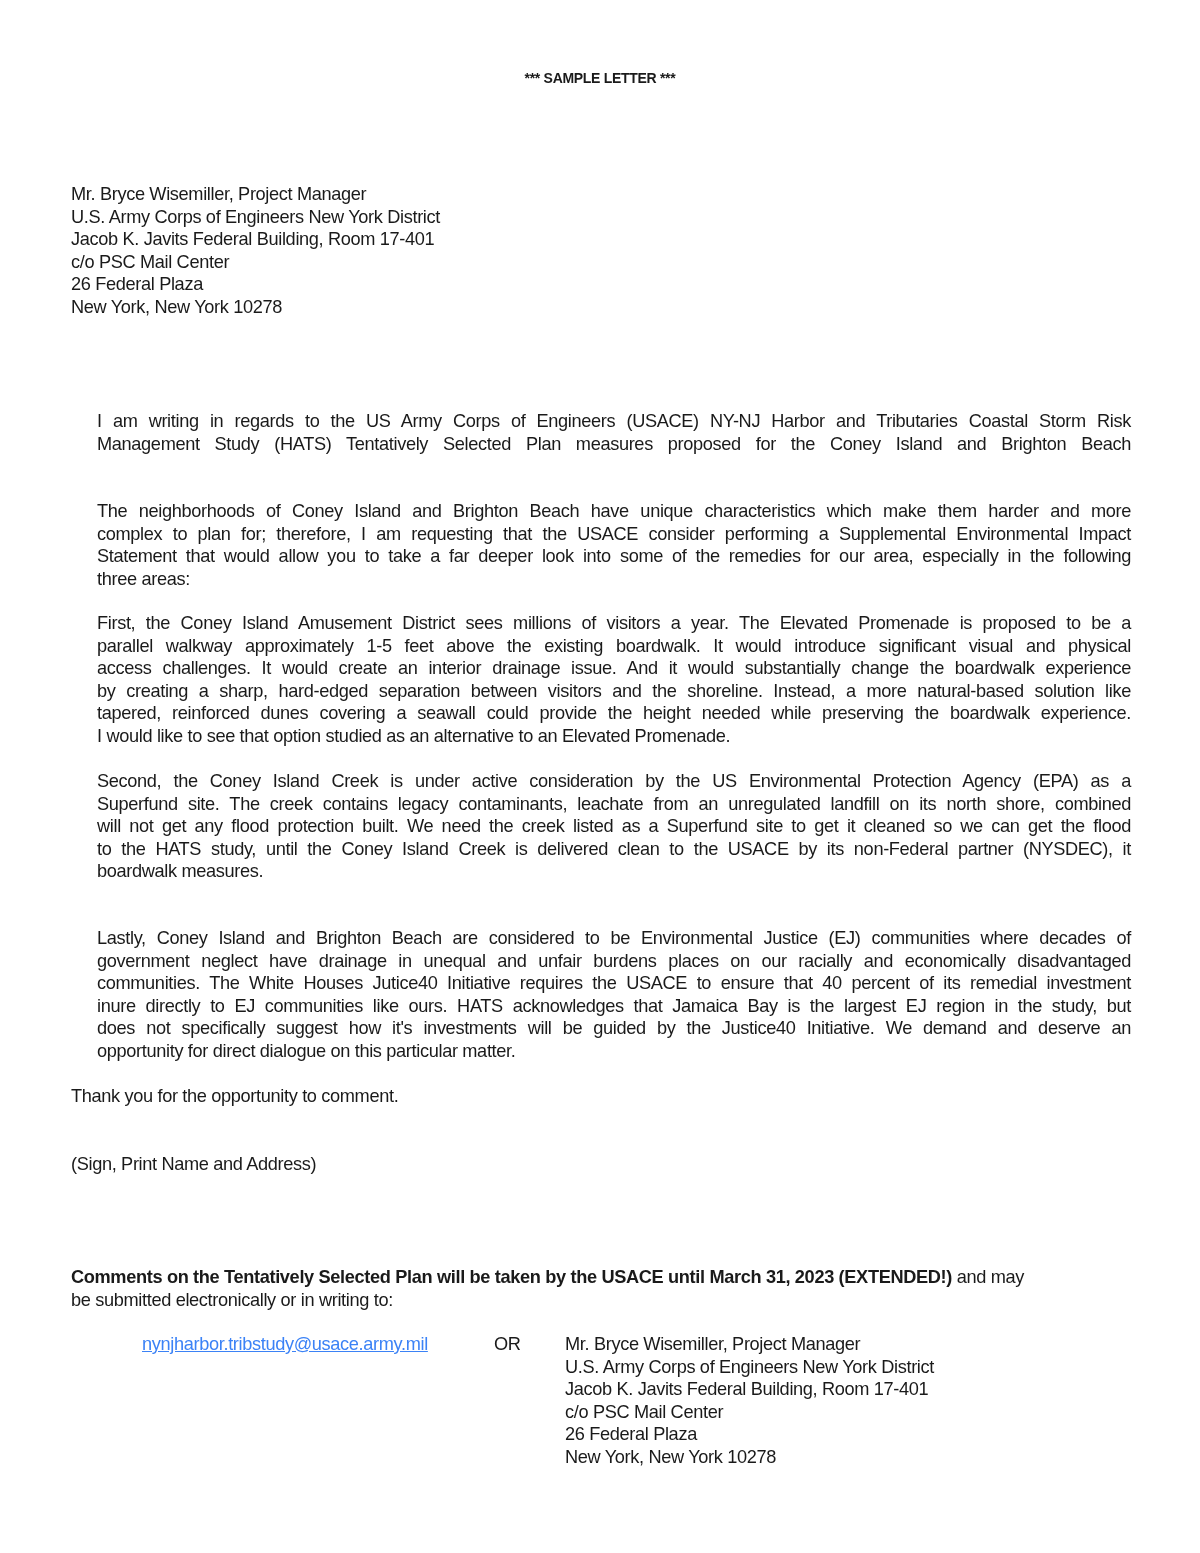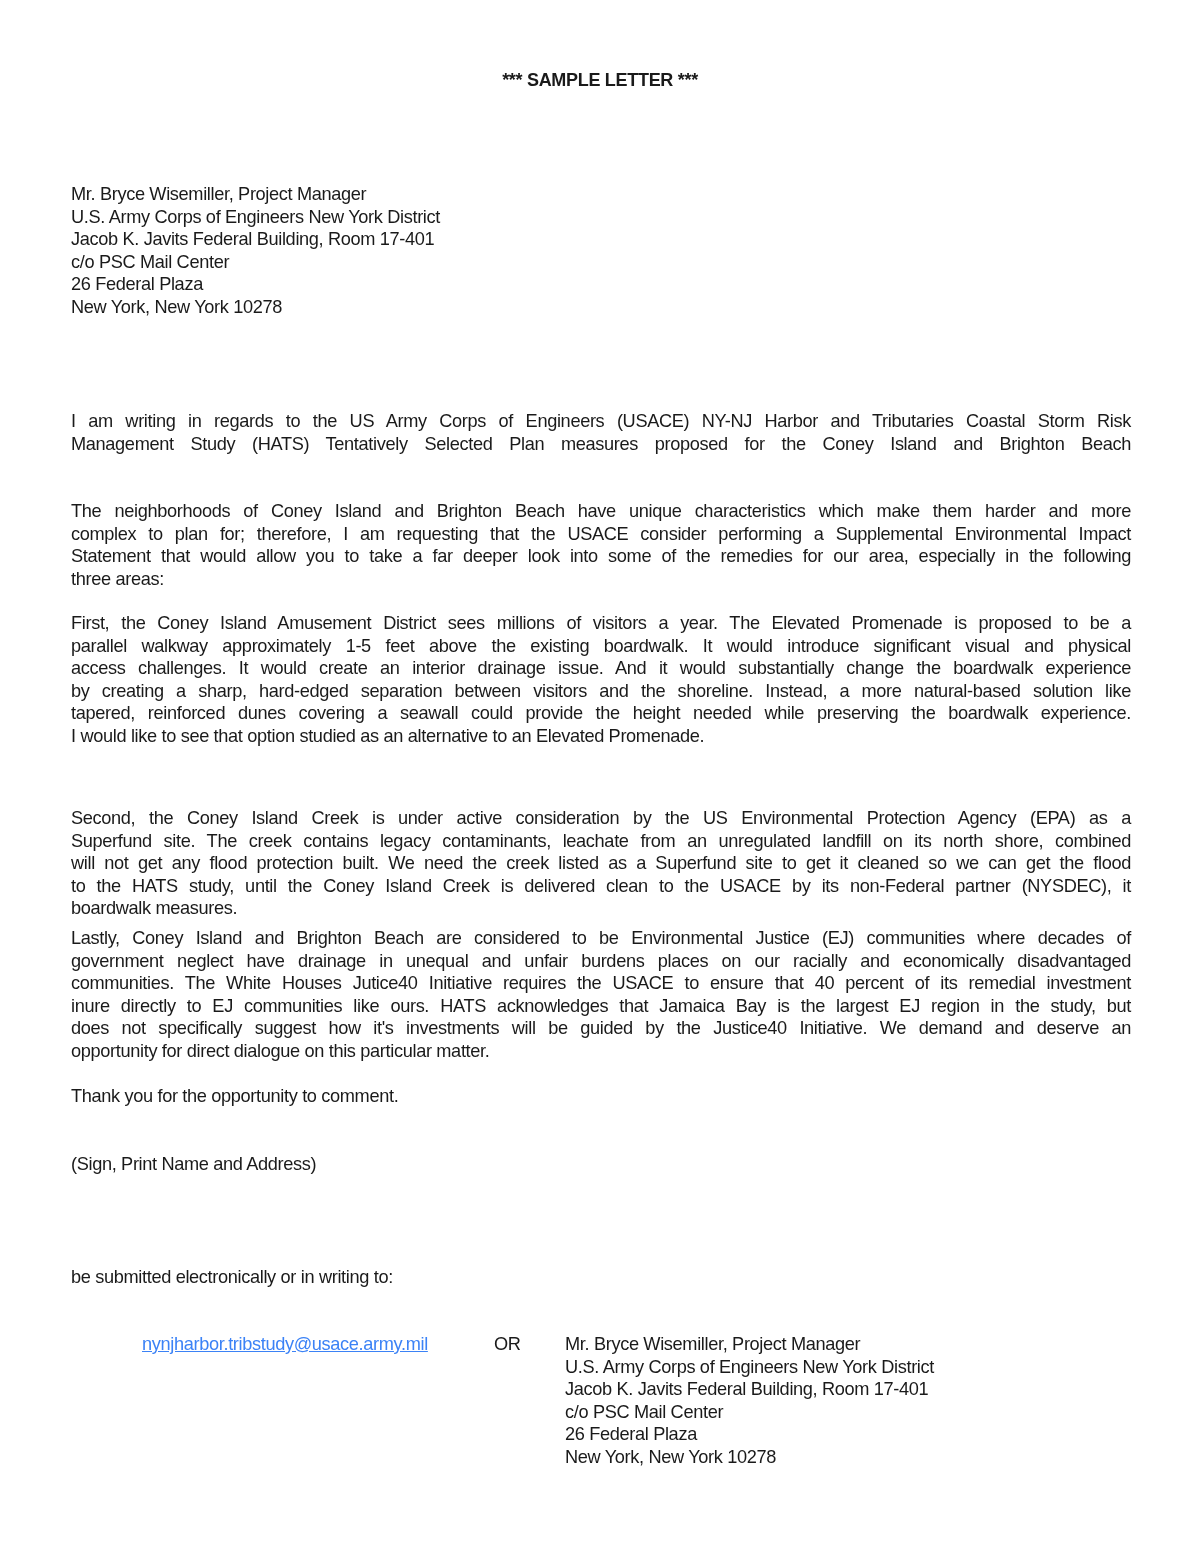--- a/index.html
+++ b/index.html
@@ -21,37 +21,37 @@
       width: 1200px;
       height: 1553px;
     }
     .title {
       position: absolute;
       top: 70px;
       left: 0;
       width: 1200px;
       text-align: center;
       font-weight: bold;
-      font-size: 18px;
+      font-size: 14px;
       letter-spacing: -0.3px;
     }
     .block {
       position: absolute;
       left: 71px;
       width: 1060px;
       font-size: 18.2px;
       line-height: 22.5px;
       letter-spacing: -0.35px;
     }
     .line { display: block; white-space: nowrap; }
     .para {
       text-align: justify;
       text-align-last: left;
     }
-    .para .line { white-space: normal; text-align: justify; text-align-last: justify; }
+    .para .line { white-space: normal; text-align: justify; text-align-last: justify; margin-left: 26px; }
     .para .line.last { text-align-last: left; }
     .bold { font-weight: bold; }
     .link {
       color: #3b82f6;
       text-decoration: underline;
       cursor: pointer;
     }
     .footer-row {
       position: absolute;
       top: 1333px;
@@ -96,21 +96,21 @@
 
   <div class="block para" style="top:612px;">
     <span class="line">First, the Coney Island Amusement District sees millions of visitors a year. The Elevated Promenade is proposed to be a</span>
     <span class="line">parallel walkway approximately 1-5 feet above the existing boardwalk. It would introduce significant visual and physical</span>
     <span class="line">access challenges. It would create an interior drainage issue. And it would substantially change the boardwalk experience</span>
     <span class="line">by creating a sharp, hard-edged separation between visitors and the shoreline. Instead, a more natural-based solution like</span>
     <span class="line">tapered, reinforced dunes covering a seawall could provide the height needed while preserving the boardwalk experience.</span>
     <span class="line last">I would like to see that option studied as an alternative to an Elevated Promenade.</span>
   </div>
 
-  <div class="block para" style="top:807px;">
+  <div class="block para" style="top:770px;">
     <span class="line">Second, the Coney Island Creek is under active consideration by the US Environmental Protection Agency (EPA) as a</span>
     <span class="line">Superfund site. The creek contains legacy contaminants, leachate from an unregulated landfill on its north shore, combined</span>
     <span class="line">will not get any flood protection built. We need the creek listed as a Superfund site to get it cleaned so we can get the flood</span>
     <span class="line">to the HATS study, until the Coney Island Creek is delivered clean to the USACE by its non-Federal partner (NYSDEC), it</span>
     <span class="line last">boardwalk measures.</span>
   </div>
 
   <div class="block para" style="top:927px;">
     <span class="line">Lastly, Coney Island and Brighton Beach are considered to be Environmental Justice (EJ) communities where decades of</span>
     <span class="line">government neglect have drainage in unequal and unfair burdens places on our racially and economically disadvantaged</span>
@@ -122,20 +122,23 @@
 
   <div class="block" style="top:1085px;">
     <span class="line">Thank you for the opportunity to comment.</span>
   </div>
 
   <div class="block" style="top:1153px;">
     <span class="line">(Sign, Print Name and Address)</span>
   </div>
 
   <div class="block" style="top:1266px;">
+    <span class="line">
+      <span class="bold">Comments on the Tentatively Selected Plan will be taken by the USACE until March 31, 2023 (EXTENDED!)</span><span> and may</span>
+    </span>
     <span class="line">be submitted electronically or in writing to:</span>
   </div>
 
   <div class="footer-row">
     <a class="email link">nynjharbor.tribstudy@usace.army.mil</a>
     <span class="or">OR</span>
     <div class="addr2">
       <span class="line">Mr. Bryce Wisemiller, Project Manager</span>
       <span class="line">U.S. Army Corps of Engineers New York District</span>
       <span class="line">Jacob K. Javits Federal Building, Room 17-401</span>

